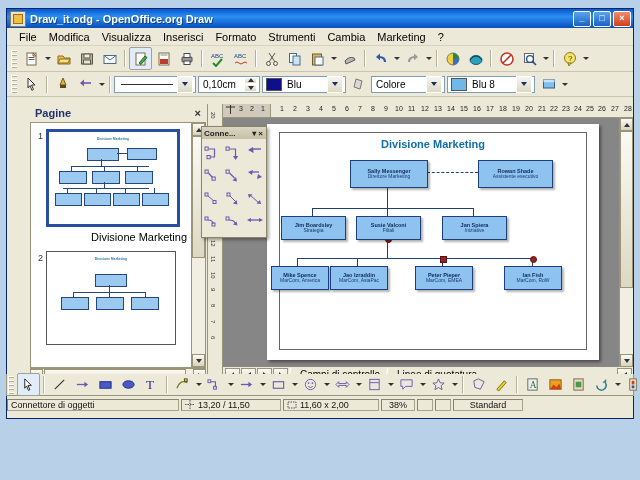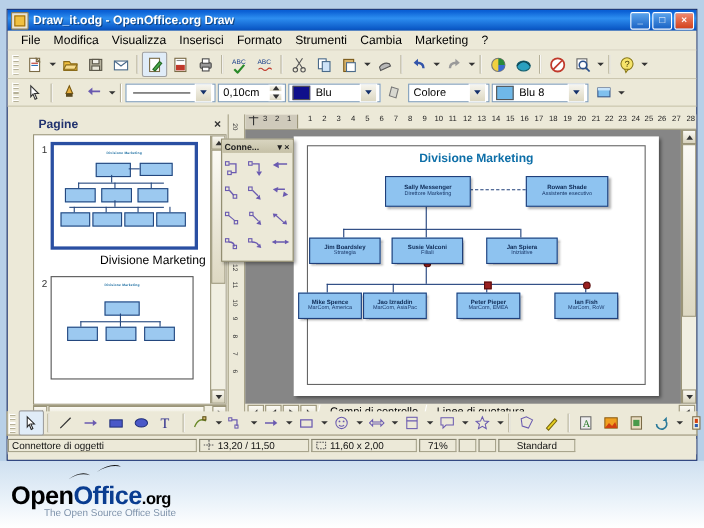--- a/index.html
+++ b/index.html
@@ -947,34 +947,20 @@
       <span>13,20 / 11,50</span>
     </div>
     <div class="sb-cell" style="width:96px;">
       <span style="margin-right:3px;">
         <svg width="10" height="9" viewBox="0 0 10 9">
             <rect x="1" y="2" width="8" height="6" fill="none" stroke="#555" stroke-dasharray="1.5 1"></rect>
           </svg>
       </span>
       <span>11,60 x 2,00</span>
     </div>
-    <div class="sb-cell" style="width:34px;justify-content:center;">71%</div>
+    <div class="sb-cell" style="width:34px;justify-content:center;">38%</div>
     <div class="sb-cell" style="width:16px;"></div>
     <div class="sb-cell" style="width:16px;"></div>
     <div class="sb-cell" style="width:70px;justify-content:center;margin-right:0;">Standard</div>
   </div>
 
-  <div class="banner">
-    <div class="oo-logo">
-      <svg class="gull" style="left:48px;top:-6px;" width="86" height="18" viewBox="0 0 86 18">
-        <path d="M4 15q10-7 20-4-8-5-20 4z" fill="#111"></path>
-        <path d="M30 8q11-7 22-5-9-4-22 5z" fill="#111"></path>
-        <path d="M58 3q8-3 14 0-6-3-14 0z" fill="#111"></path>
-      </svg>
-      <div class="oo-text" style="margin-top:10px;">
-        <span class="oo-open">Open</span><span class="oo-office">Office</span><span class="oo-org">.org</span>
-      </div>
-      <div class="oo-tag">The Open Source Office Suite</div>
-    </div>
-
-  </div>
 
 </div>
 
 </body></html>

